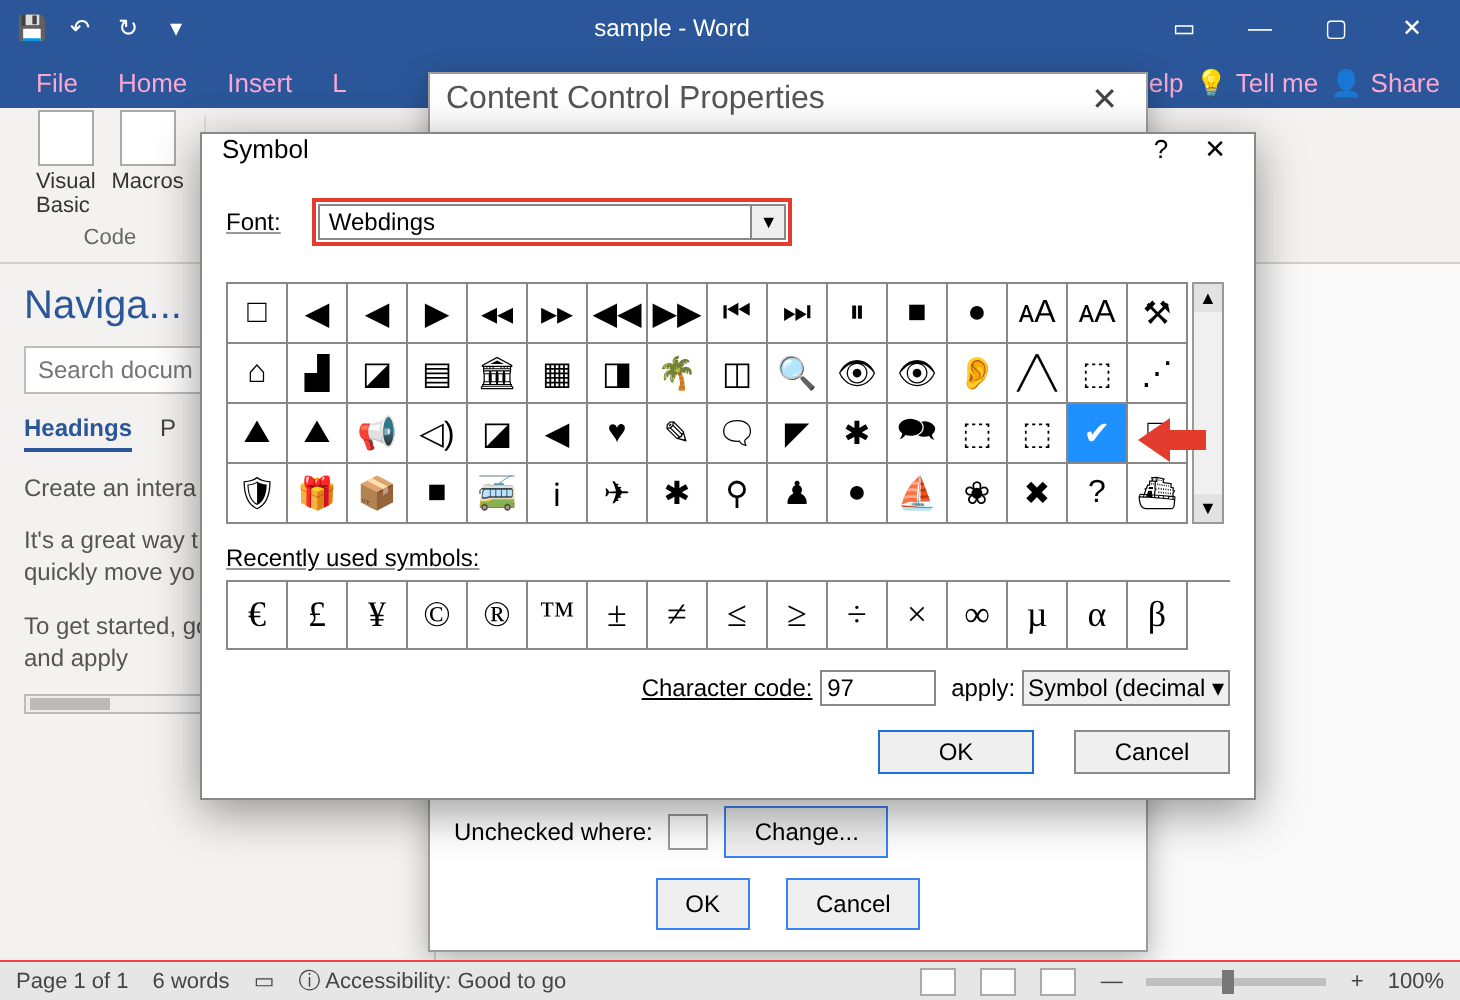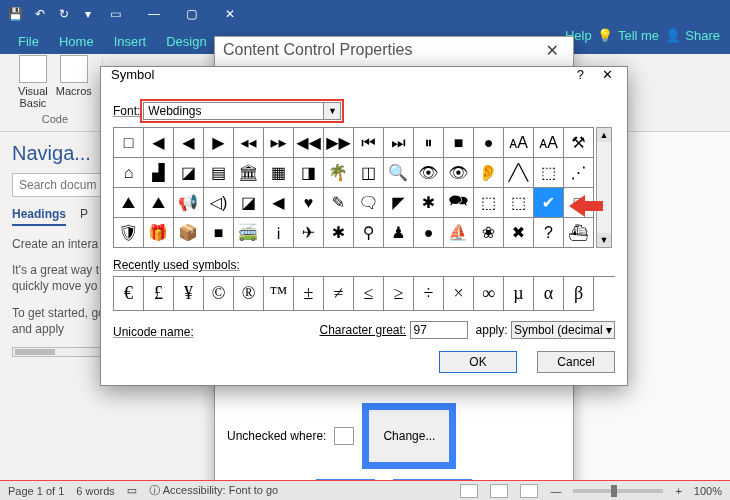--- a/index.html
+++ b/index.html
@@ -5,21 +5,21 @@
   * { box-sizing: border-box; margin: 0; padding: 0; font-family: "Segoe UI", Arial, sans-serif; }
   body { width: 730px; height: 500px; background: #fff; overflow: hidden; position: relative; }
   
   .titlebar { height: 28px; background: #2b579a; color: #fff; display: flex; align-items: center; padding: 0 6px; font-size: 12px; }
   .titlebar .qa { display: flex; gap: 4px; align-items: center; }
   .titlebar .qa span { width: 20px; height: 20px; display: flex; align-items: center; justify-content: center; cursor: pointer; }
   .titlebar .title { flex: 1; text-align: center; }
   .titlebar .winctrl { display: flex; gap: 2px; }
   .titlebar .winctrl span { width: 36px; height: 26px; display: flex; align-items: center; justify-content: center; cursor: pointer; }
   
-  .ribbontabs { height: 26px; background: #2b579a; color: #5eead4; display: flex; align-items: flex-start; font-size: 13px; padding-left: 8px; }
+  .ribbontabs { height: 26px; background: #2b579a; color: #f9a8d4; display: flex; align-items: center; font-size: 13px; padding-left: 8px; }
   .ribbontabs .tab { padding: 0 10px; height: 26px; display: flex; align-items: center; cursor: pointer; }
   .ribbontabs .spacer { flex:1; }
   .ribbontabs .right { display:flex; align-items:center; gap:6px; padding-right:10px; }
   .ribbontabs .right span { display:flex; align-items:center; gap:4px; cursor:pointer; }
   
   .ribbon { height: 78px; background: #f3f2f1; border-bottom: 1px solid #d0d0d0; display: flex; padding: 4px 8px; }
   .group { display: flex; flex-direction: column; align-items: center; justify-content: flex-end; padding: 2px 10px; border-right: 1px solid #ddd; font-size: 11px; color: #444; }
   .group .icons { display: flex; gap: 8px; }
   .group .bigbtn { display:flex; flex-direction:column; align-items:center; gap:2px; cursor:pointer; font-size:11px; color:#333; }
   .group .bigbtn .ico { width:28px; height:28px; border:1px solid #aaa; background:#fff; }
@@ -35,32 +35,32 @@
   .navtext p { margin-bottom:10px; line-height:1.35; color:#555; }
   .hscroll { height:10px; border:1px solid #bbb; margin-top:6px; background:#eee; position:relative; }
   .hscroll .thumb { position:absolute; left:2px; top:1px; width:40px; height:6px; background:#bbb; }
   
   .dlg-ccp { position:absolute; left:214px; top:36px; width:360px; background:#fff; border:1px solid #9c9c9c; box-shadow:0 4px 14px rgba(0,0,0,0.3); }
   .dlg-ccp .dlghdr { height:26px; display:flex; align-items:center; padding:0 8px; font-size:16px; color:#555; }
   .dlg-ccp .dlghdr .x { margin-left:auto; cursor:pointer; padding:0 6px; color:#444; }
   .dlg-ccp .body { padding: 340px 12px 10px 12px; font-size:12px; }
   .dlg-ccp .row { display:flex; align-items:center; gap:8px; margin-bottom:10px; }
   .dlg-ccp .swatch { width:20px; height:18px; border:1px solid #999; background:#fff; }
-  .dlg-ccp button { padding:19px 14px; font-size:12px; border:7px solid #3b82f6; background:#efefef; cursor:pointer; }
+  .dlg-ccp button { padding:5px 14px; font-size:12px; border:1px solid #3b82f6; background:#efefef; cursor:pointer; }
   .dlg-ccp .btns { display:flex; gap:18px; justify-content:center; margin-top:6px; }
   
   .dlg-sym { position:absolute; left:100px; top:66px; width:528px; background:#fff; border:1px solid #888; box-shadow:0 6px 22px rgba(0,0,0,0.4); }
   .dlg-sym .dlghdr { height:26px; display:flex; align-items:flex-start; padding:0 10px; font-size:13px; }
   .dlg-sym .dlghdr .r { margin-left:auto; display:flex; gap:10px; }
   .dlg-sym .dlghdr .r span { cursor:pointer; padding:0 4px; }
   .dlg-sym .body { padding: 6px 12px 12px 12px; font-size:12px; }
-  .fontrow { display:flex; align-items:center; gap:0; margin-bottom:4px; }
+  .fontrow { display:flex; align-items:center; gap:16px; margin-bottom:18px; }
   .fontrow label { text-decoration: underline; text-decoration-color:#999; }
   .fontsel { border:2px solid #e43b2f; padding:1px; display:flex; }
-  .fontsel input { width:180px; border:1px solid #888; border-right:none; padding:1px 4px; font-size:12px; }
+  .fontsel input { width:216px; border:1px solid #888; border-right:none; padding:1px 4px; font-size:12px; }
   .fontsel .dd { width:18px; border:1px solid #888; display:flex; align-items:center; justify-content:center; background:#efefef; cursor:pointer; font-size:9px; }
   .gridwrap { display:flex; align-items:flex-start; }
   .symgrid { display:grid; grid-template-columns: repeat(16, 30px); grid-auto-rows:30px; border-top:1px solid #888; border-left:1px solid #888; }
   .symcell { border-right:1px solid #888; border-bottom:1px solid #888; display:flex; align-items:center; justify-content:center; font-size:16px; cursor:pointer; background:#fff; }
   .symcell.sel { background:#1e90ff; color:#fff; }
   .scrollcol { width:16px; align-self:stretch; border:1px solid #999; margin-left:2px; background:#f0f0f0; display:flex; flex-direction:column; }
   .scrollcol .arr { height:14px; display:flex; align-items:center; justify-content:center; font-size:9px; cursor:pointer; background:#e2e2e2; }
   .scrollcol .track { flex:1; }
   .arrow-annot { position:absolute; color:#e43b2f; font-size:30px; pointer-events:none; }
   .recent { margin-top:10px; }
@@ -86,48 +86,48 @@
 </head>
 <body>
 
 <div class="titlebar">
   <div class="qa">
     <span>💾</span>
     <span>↶</span>
     <span>↻</span>
     <span>▾</span>
   </div>
+  <div class="title">sample - Word</div>
   <div class="winctrl">
     <span>▭</span>
     <span>—</span>
     <span>▢</span>
     <span>✕</span>
   </div>
 </div>
 
 <div class="ribbontabs">
   <div class="tab">File</div>
   <div class="tab">Home</div>
   <div class="tab">Insert</div>
-  <div class="tab">Design</div>
   <div class="tab">L</div>
   <div class="spacer"></div>
   <div class="right">
     <span>Help</span>
     <span>💡 <span>Tell me</span></span>
     <span>👤 <span>Share</span></span>
   </div>
 </div>
 
 <div class="ribbon">
   <div class="group">
     <div class="icons">
       <div class="bigbtn">
         <div class="ico"></div>
-        <div style="white-space:pre; text-align:center;">Visual
+        <div style="white-space:pre; ">Visual
 Basic</div>
       </div>
       <div class="bigbtn">
         <div class="ico"></div>
         <div>Macros</div>
       </div>
     </div>
     <div class="group-label">Code</div>
   </div>
 </div>
@@ -281,44 +281,43 @@
           <div class="symcell">×</div>
           <div class="symcell">∞</div>
           <div class="symcell">µ</div>
           <div class="symcell">α</div>
           <div class="symcell">β</div>
         </div>
     </div>
 
     <div class="unirow">
       <div class="left">
-        <div class="un">Unicode name:</div>
       </div>
       <div>
-        <span style="text-decoration:underline;">Character great:</span>
+        <span style="text-decoration:underline;">Character code:</span>
         <input class="ccfield" value="97" style="">
       </div>
       <div>
         <span>apply:</span>
         <span class="fromsel"><span>Symbol (decimal</span>&nbsp;▾</span>
       </div>
     </div>
 
     <div class="btns">
       <button class="ok">OK</button>
       <button>Cancel</button>
     </div>
   </div>
 </div>
 
 <div class="status">
   <span>Page 1 of 1</span>
   <span>6 words</span>
   <span>▭</span>
-  <span>ⓘ <span>Accessibility: Font to go</span></span>
+  <span>ⓘ <span>Accessibility: Good to go</span></span>
   <div class="spacer"></div>
   <div class="vbtn"></div>
   <div class="vbtn"></div>
   <div class="vbtn"></div>
   <span>—</span>
   <div class="slider">
       <div class="knob"></div>
     </div>
   <span>+</span>
   <span>100%</span>

